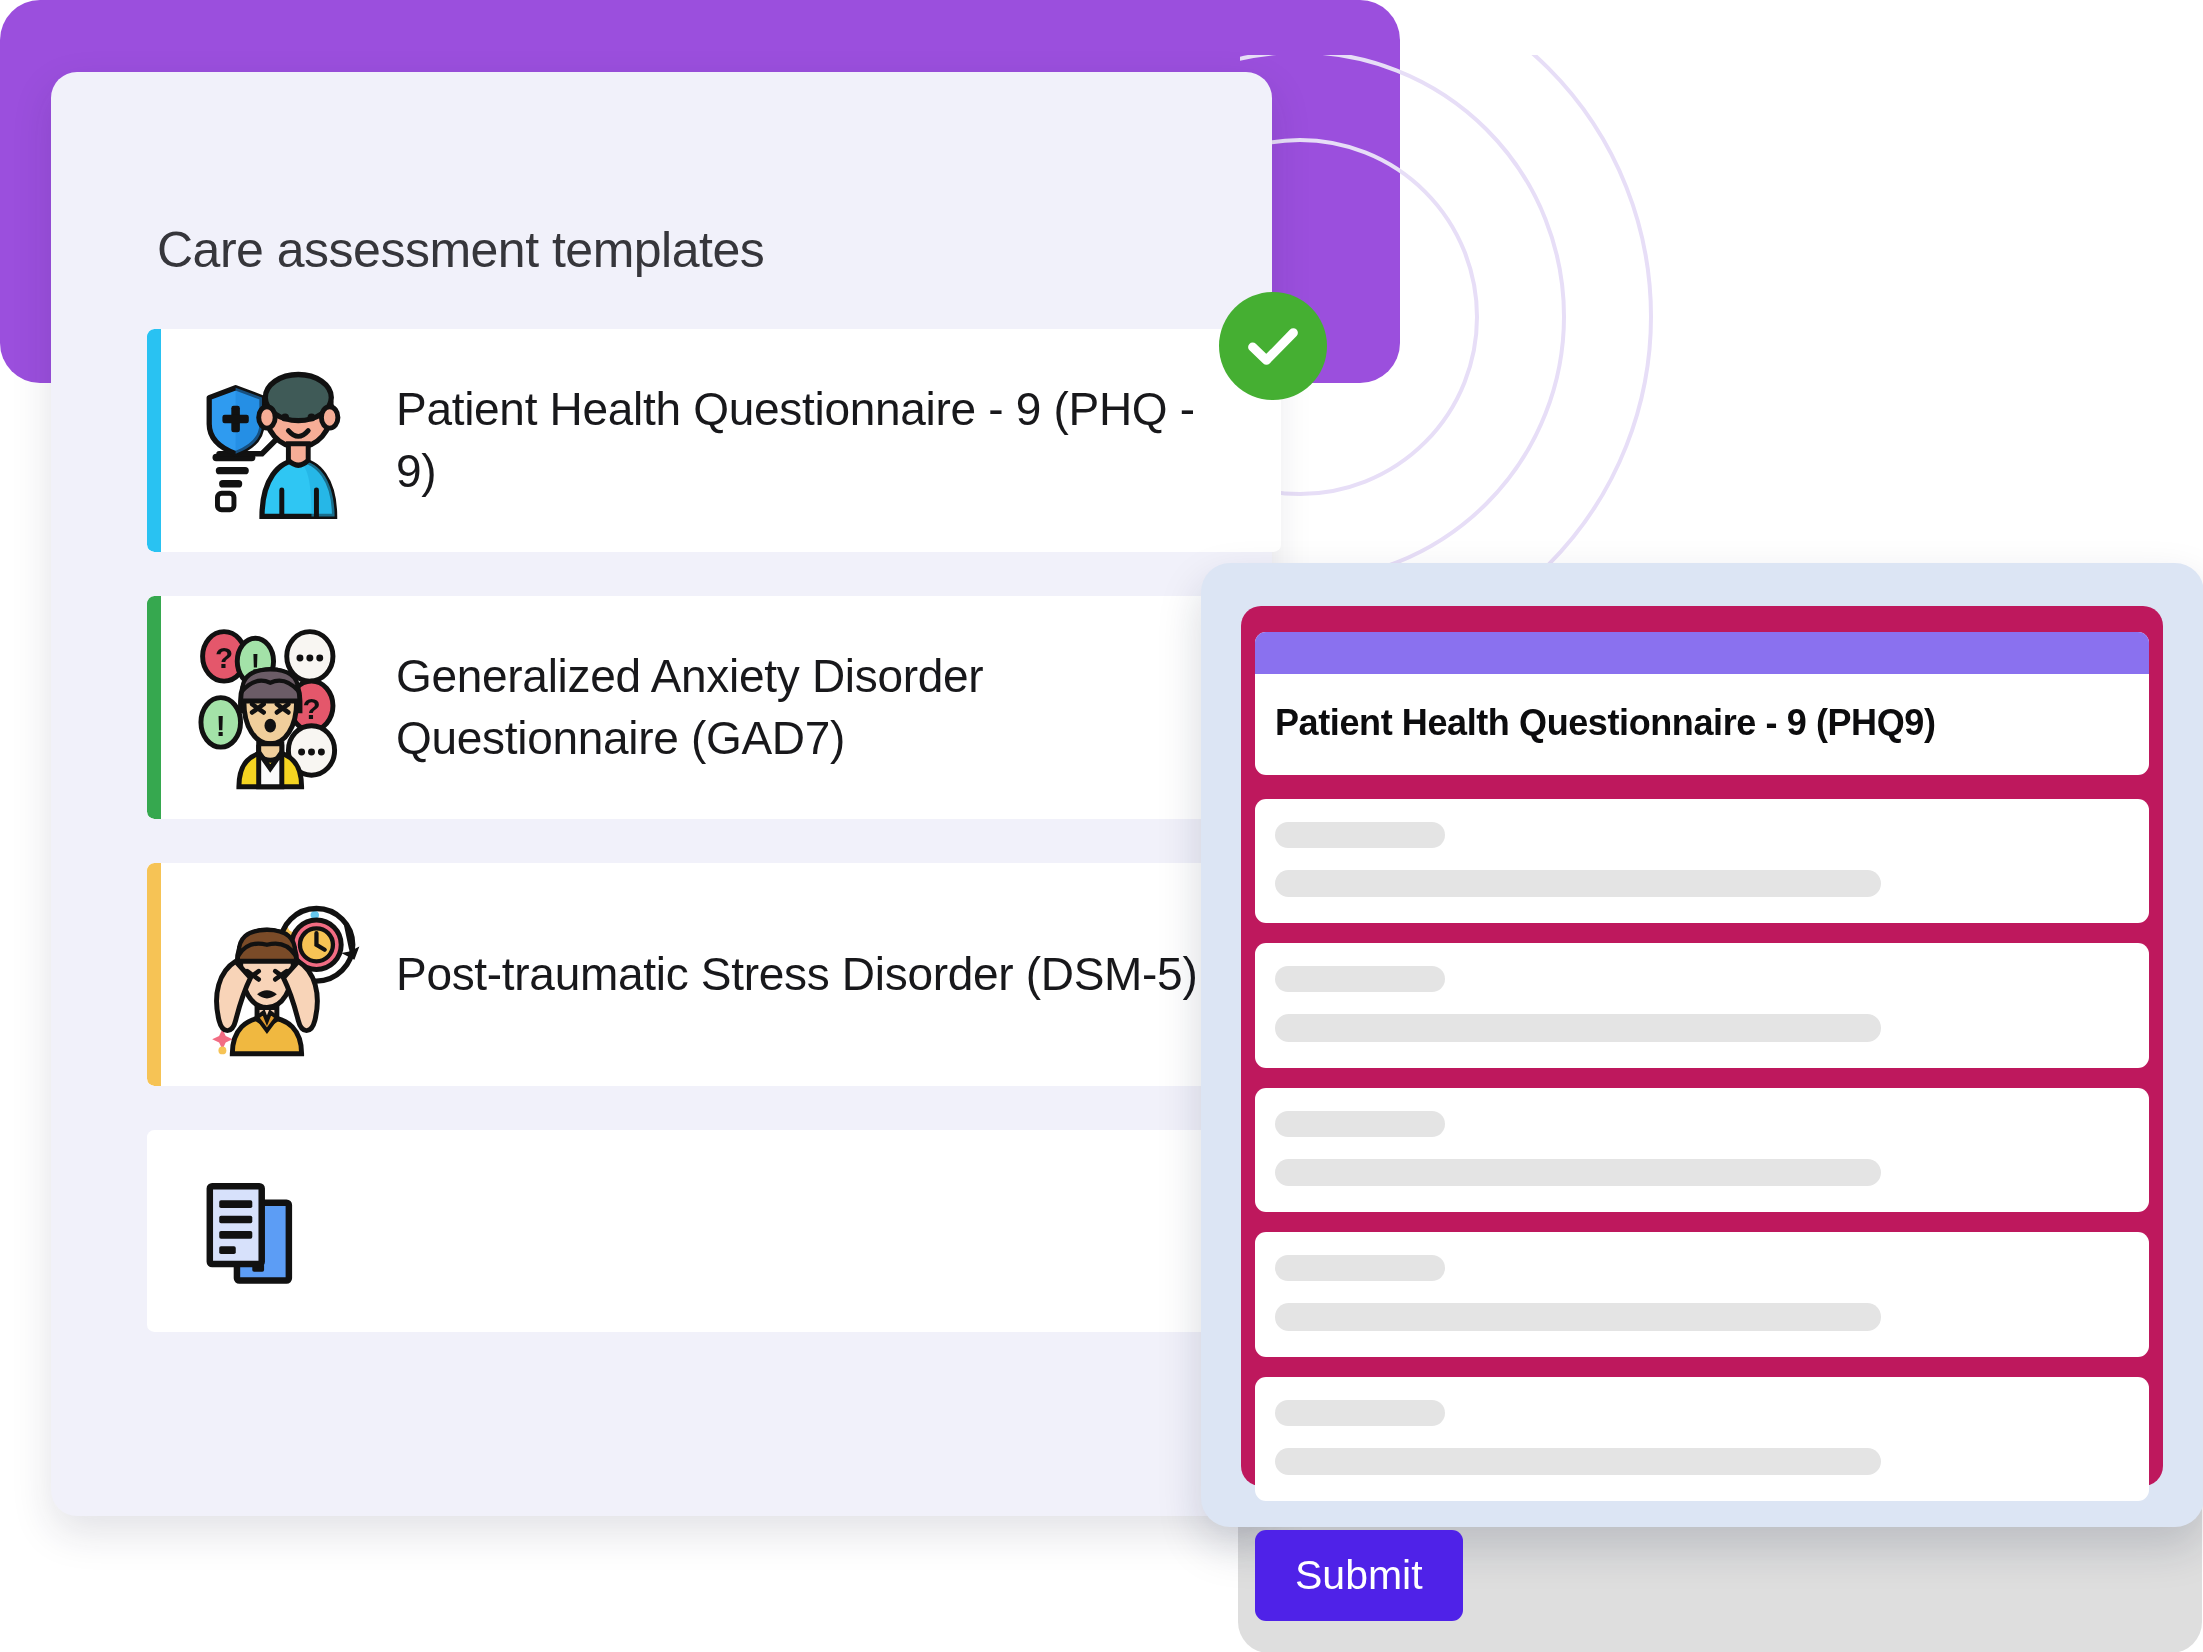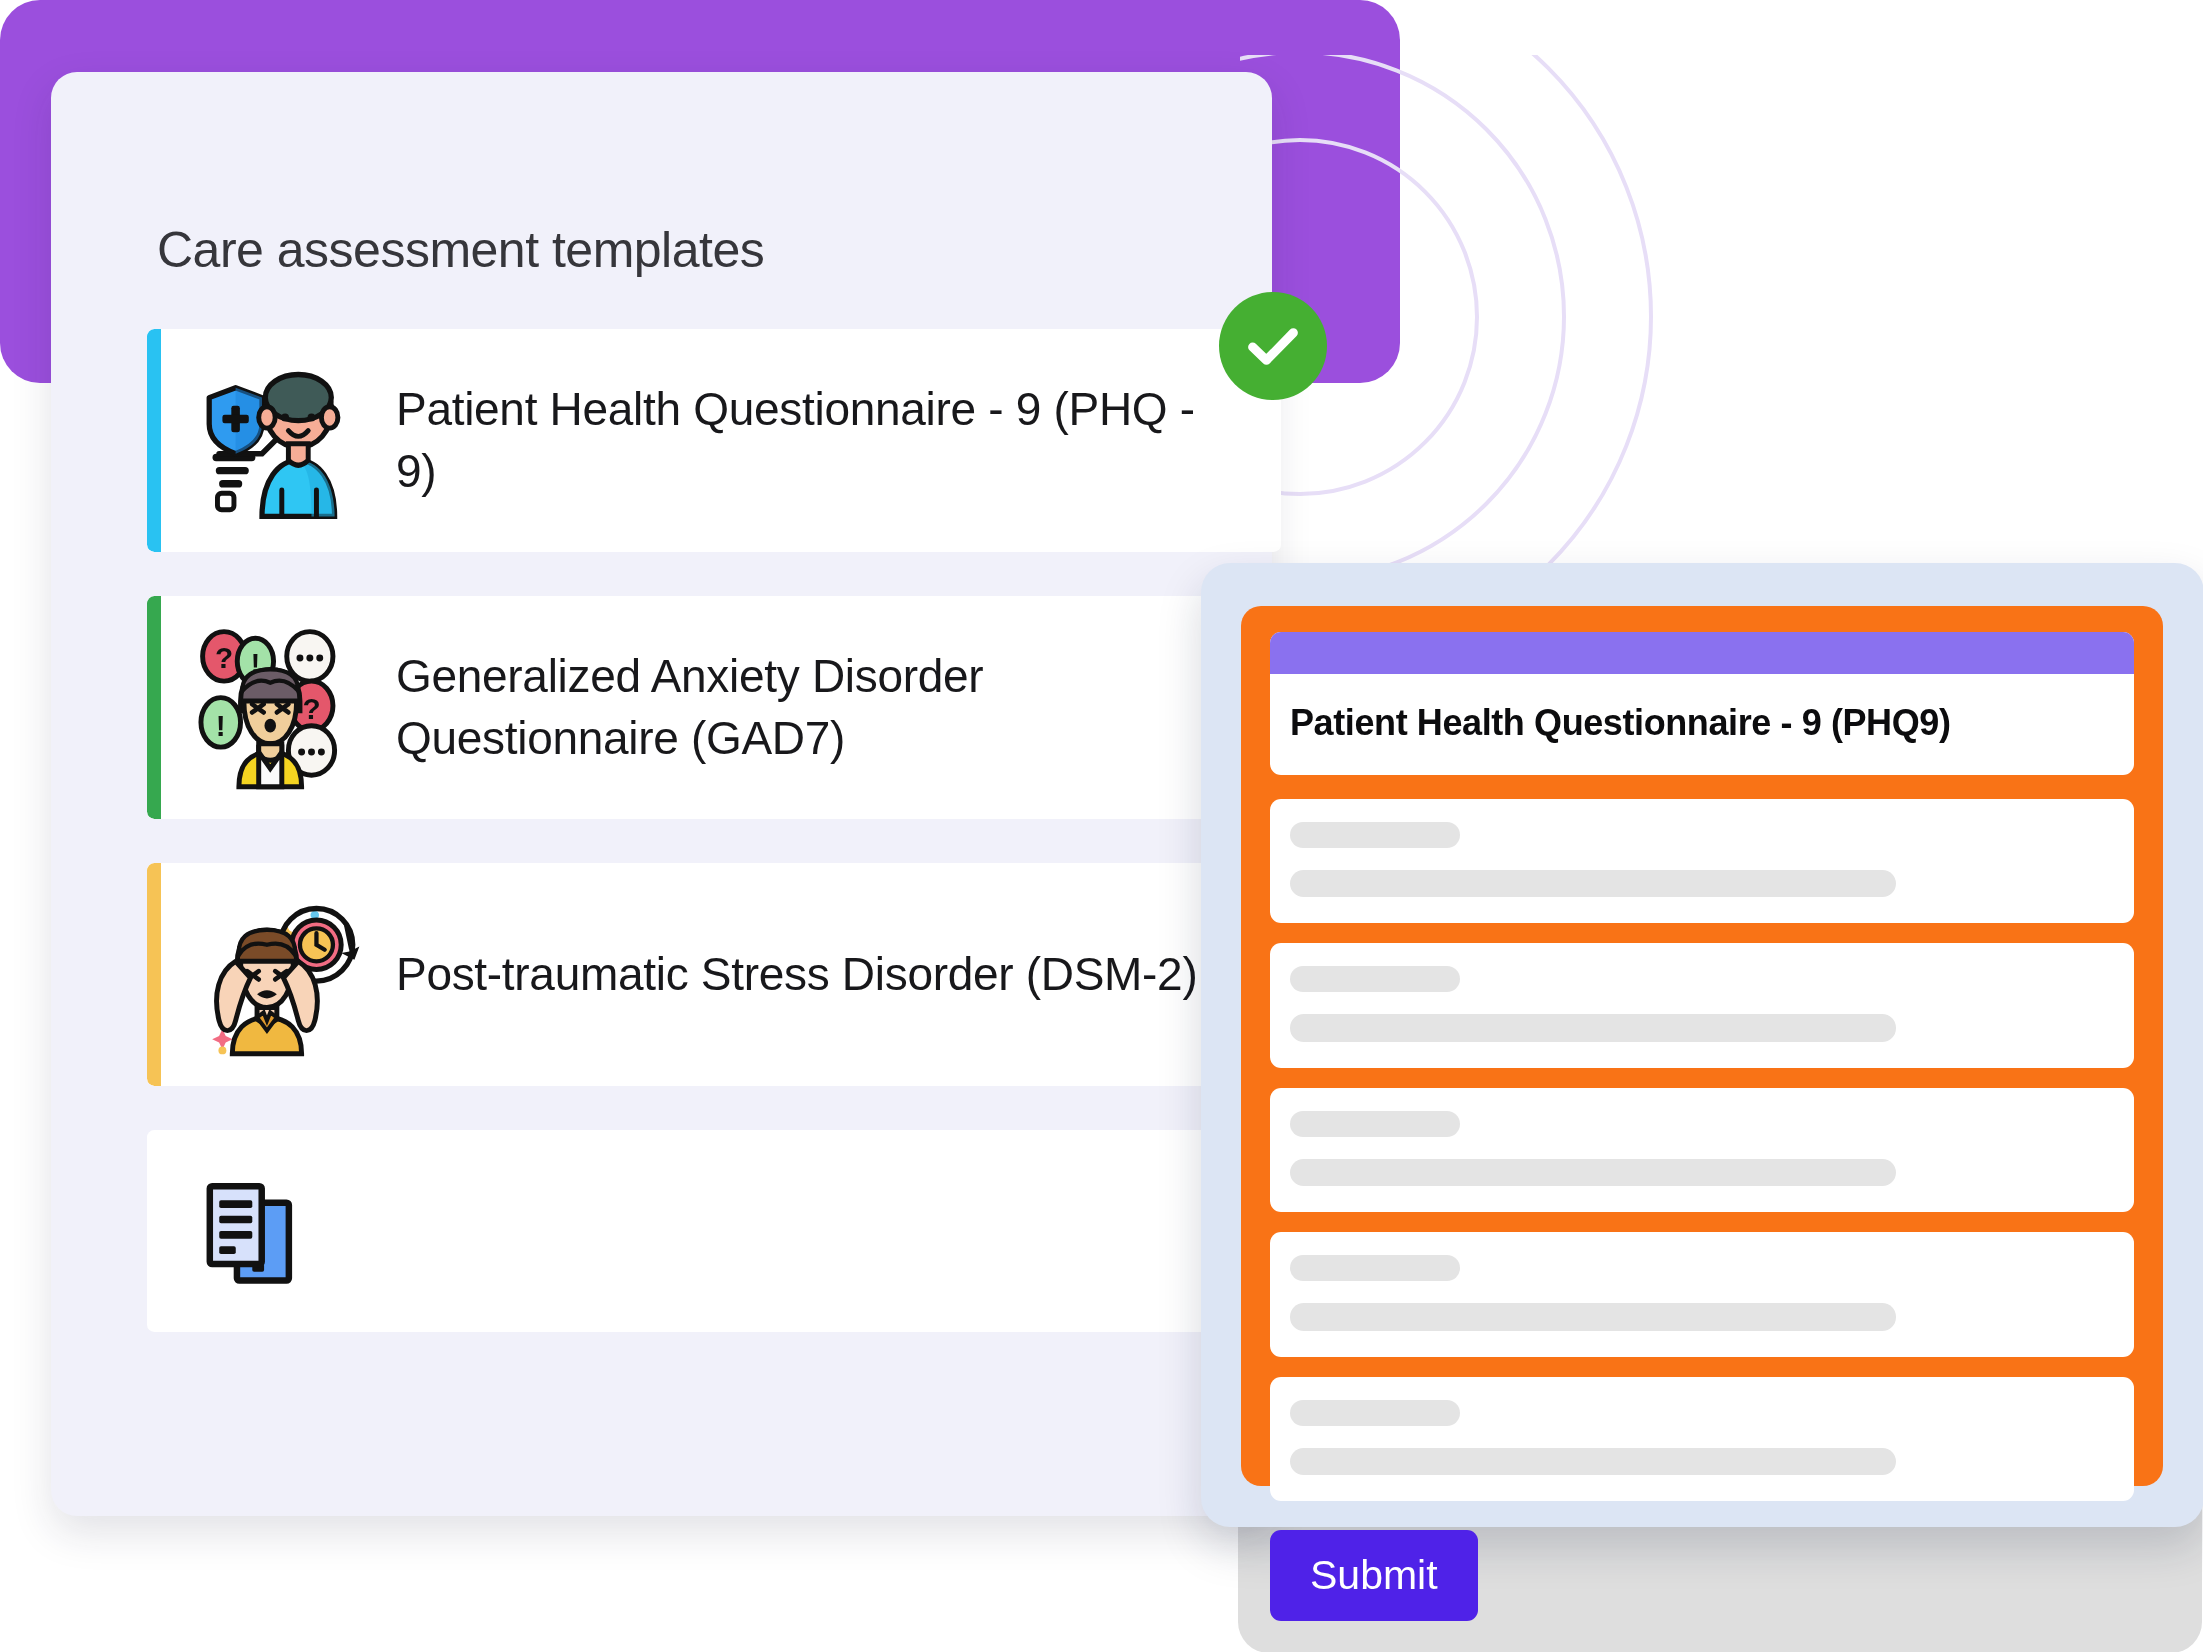--- a/index.html
+++ b/index.html
@@ -78,22 +78,22 @@
   
   .form-frame {
     position: absolute; left: 1201px; top: 563px;
     width: 1003px; height: 964px;
     background: #DCE5F4; border-radius: 29px;
     box-shadow: 0 20px 44px rgba(20,30,60,0.17);
   }
   .form-inner {
     position: absolute; left: 40px; top: 43px;
     width: 922px; height: 880px;
-    background: #f97316; border-radius: 20px;
-    padding: 26px 29px;
+    background: #be185d; border-radius: 20px;
+    padding: 26px 14px;
   }
   .form-head {
     background: #FFFFFF; border-radius: 11px; overflow: hidden; margin-bottom: 24px;
   }
   .form-head .bar { height: 42px; background: #8A71EF; }
   .form-head .title {
     font-size: 36px; font-weight: bold; color: #0C0C0E;
     padding: 27.5px 20px 31px 20px; letter-spacing: -0.4px;
   }
   .skel-card {
@@ -232,21 +232,21 @@
             <path d="M37 62 q6 -5 12 0 q-6 5 -12 0 Z" fill="#111"></path>
 
             <path d="M24 42 C14 48 10 62 14 78 C16 86 22 86 24 78 C27 66 30 58 33 52 Z" fill="#F8D4B8" stroke="#111" stroke-width="3" stroke-linejoin="round"></path>
             <path d="M62 42 C72 48 76 62 72 78 C70 86 64 86 62 78 C59 66 56 58 53 52 Z" fill="#F8D4B8" stroke="#111" stroke-width="3" stroke-linejoin="round"></path>
 
             <path d="M22 98 C22 84 30 76 43 76 C56 76 64 84 64 98 Z" fill="#F0B840" stroke="#111" stroke-width="3"></path>
             <path d="M37 70 L37 77 q6 5 12 0 L49 70 Z" fill="#F8D4B8" stroke="#111" stroke-width="3"></path>
             <path d="M37 76 L43 84 L49 76 L45 73 L43 78 L41 73 Z" fill="#E09A2E" stroke="#111" stroke-width="2.4"></path>
           </svg>
         </div>
-        <div class="label">Post-traumatic Stress Disorder (DSM-2)</div>
+        <div class="label">Post-traumatic Stress Disorder (DSM-5)</div>
       </div>
 
       <div class="row browse">
         <div class="thumb">
           <svg viewBox="0 0 100 100">
             <rect x="33" y="26" width="44" height="66" rx="2" fill="#5C9DF5" stroke="#111" stroke-width="5.5"></rect>
             <rect x="46" y="39" width="10" height="6.5" rx="1.5" fill="#111"></rect>
             <rect x="46" y="52" width="10" height="6.5" rx="1.5" fill="#111"></rect>
             <rect x="46" y="65" width="10" height="6.5" rx="1.5" fill="#111"></rect>
             <rect x="46" y="78" width="10" height="6.5" rx="1.5" fill="#111"></rect>

